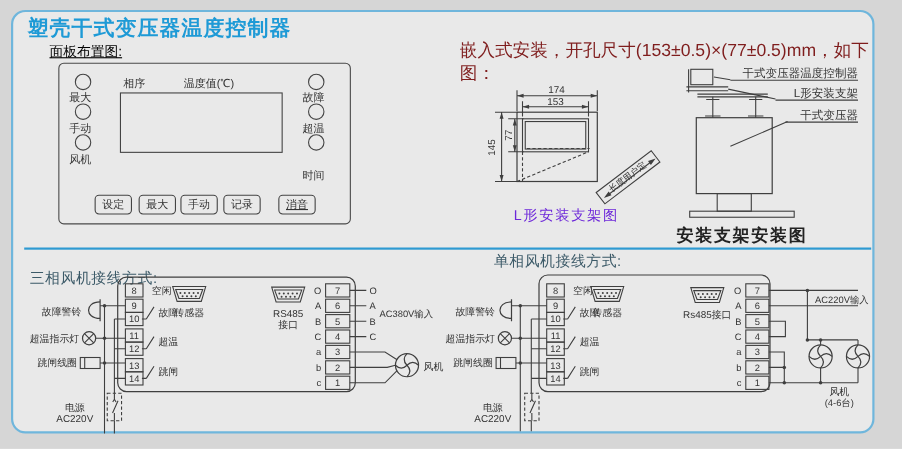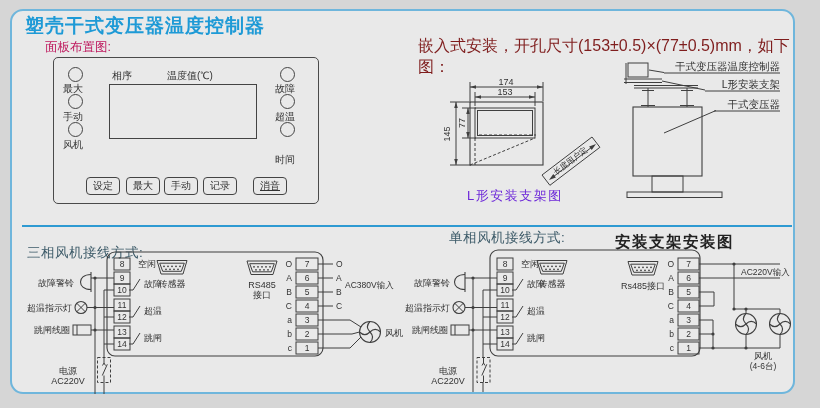--- a/index.html
+++ b/index.html
@@ -1,24 +1,24 @@
 <!DOCTYPE html>
 <html><head>
 <meta charset="utf-8">
 <style>
   html,body{margin:0;padding:0;}
   body{width:820px;height:408px;background:#d6d6d6;font-family:"Liberation Sans",sans-serif;position:relative;overflow:hidden;}
   .frame{position:absolute;left:10px;top:9px;width:781px;height:381px;background:#e9e9e9;border:2px solid #6fb6dc;border-radius:13px;}
   .abs{position:absolute;}
   .title{left:25px;top:13px;font-size:19px;font-weight:bold;color:#1e9ad6;letter-spacing:1px;}
-  .subcap{left:45px;top:39px;font-size:12.5px;color:#be185d;}
+  .subcap{left:45px;top:39px;font-size:12.5px;color:#000000;text-decoration:underline;}
   .note{left:418px;top:36px;font-size:16px;color:#7f1d1d;}
   .sech{font-size:13.5px;color:#3c5a68;font-weight:500;letter-spacing:0.5px;}
   .cap-l{left:467px;top:187px;font-size:13px;color:#6d28d9;letter-spacing:1.5px;}
-  .cap-r{left:615px;top:204px;font-size:15.5px;font-weight:bold;color:#222;letter-spacing:1.5px;margin-top:28px;}
+  .cap-r{left:615px;top:204px;font-size:15.5px;font-weight:bold;color:#222;letter-spacing:1.5px;}
   .divider{left:22px;top:225px;width:770px;height:0;border-top:2px solid #2e9ad2;}
   
   .panel{left:53px;top:57px;width:264px;height:145px;border:1.6px solid #4a4a4a;border-radius:5px;}
   .led{position:absolute;width:13px;height:13px;border:1.4px solid #444;border-radius:50%;}
   .plab{position:absolute;font-size:10px;color:#333;white-space:nowrap;}
   .pdisp{position:absolute;left:55px;top:26px;width:146px;height:53px;border:1.6px solid #444;}
   .pbtn{position:absolute;top:119px;width:32px;height:16px;border:1.4px solid #444;border-radius:4px;font-size:10px;color:#333;display:flex;align-items:center;justify-content:center;}
   
   svg{position:absolute;left:0;top:0;}
   svg text{font-family:"Liberation Sans",sans-serif;fill:#333;}

